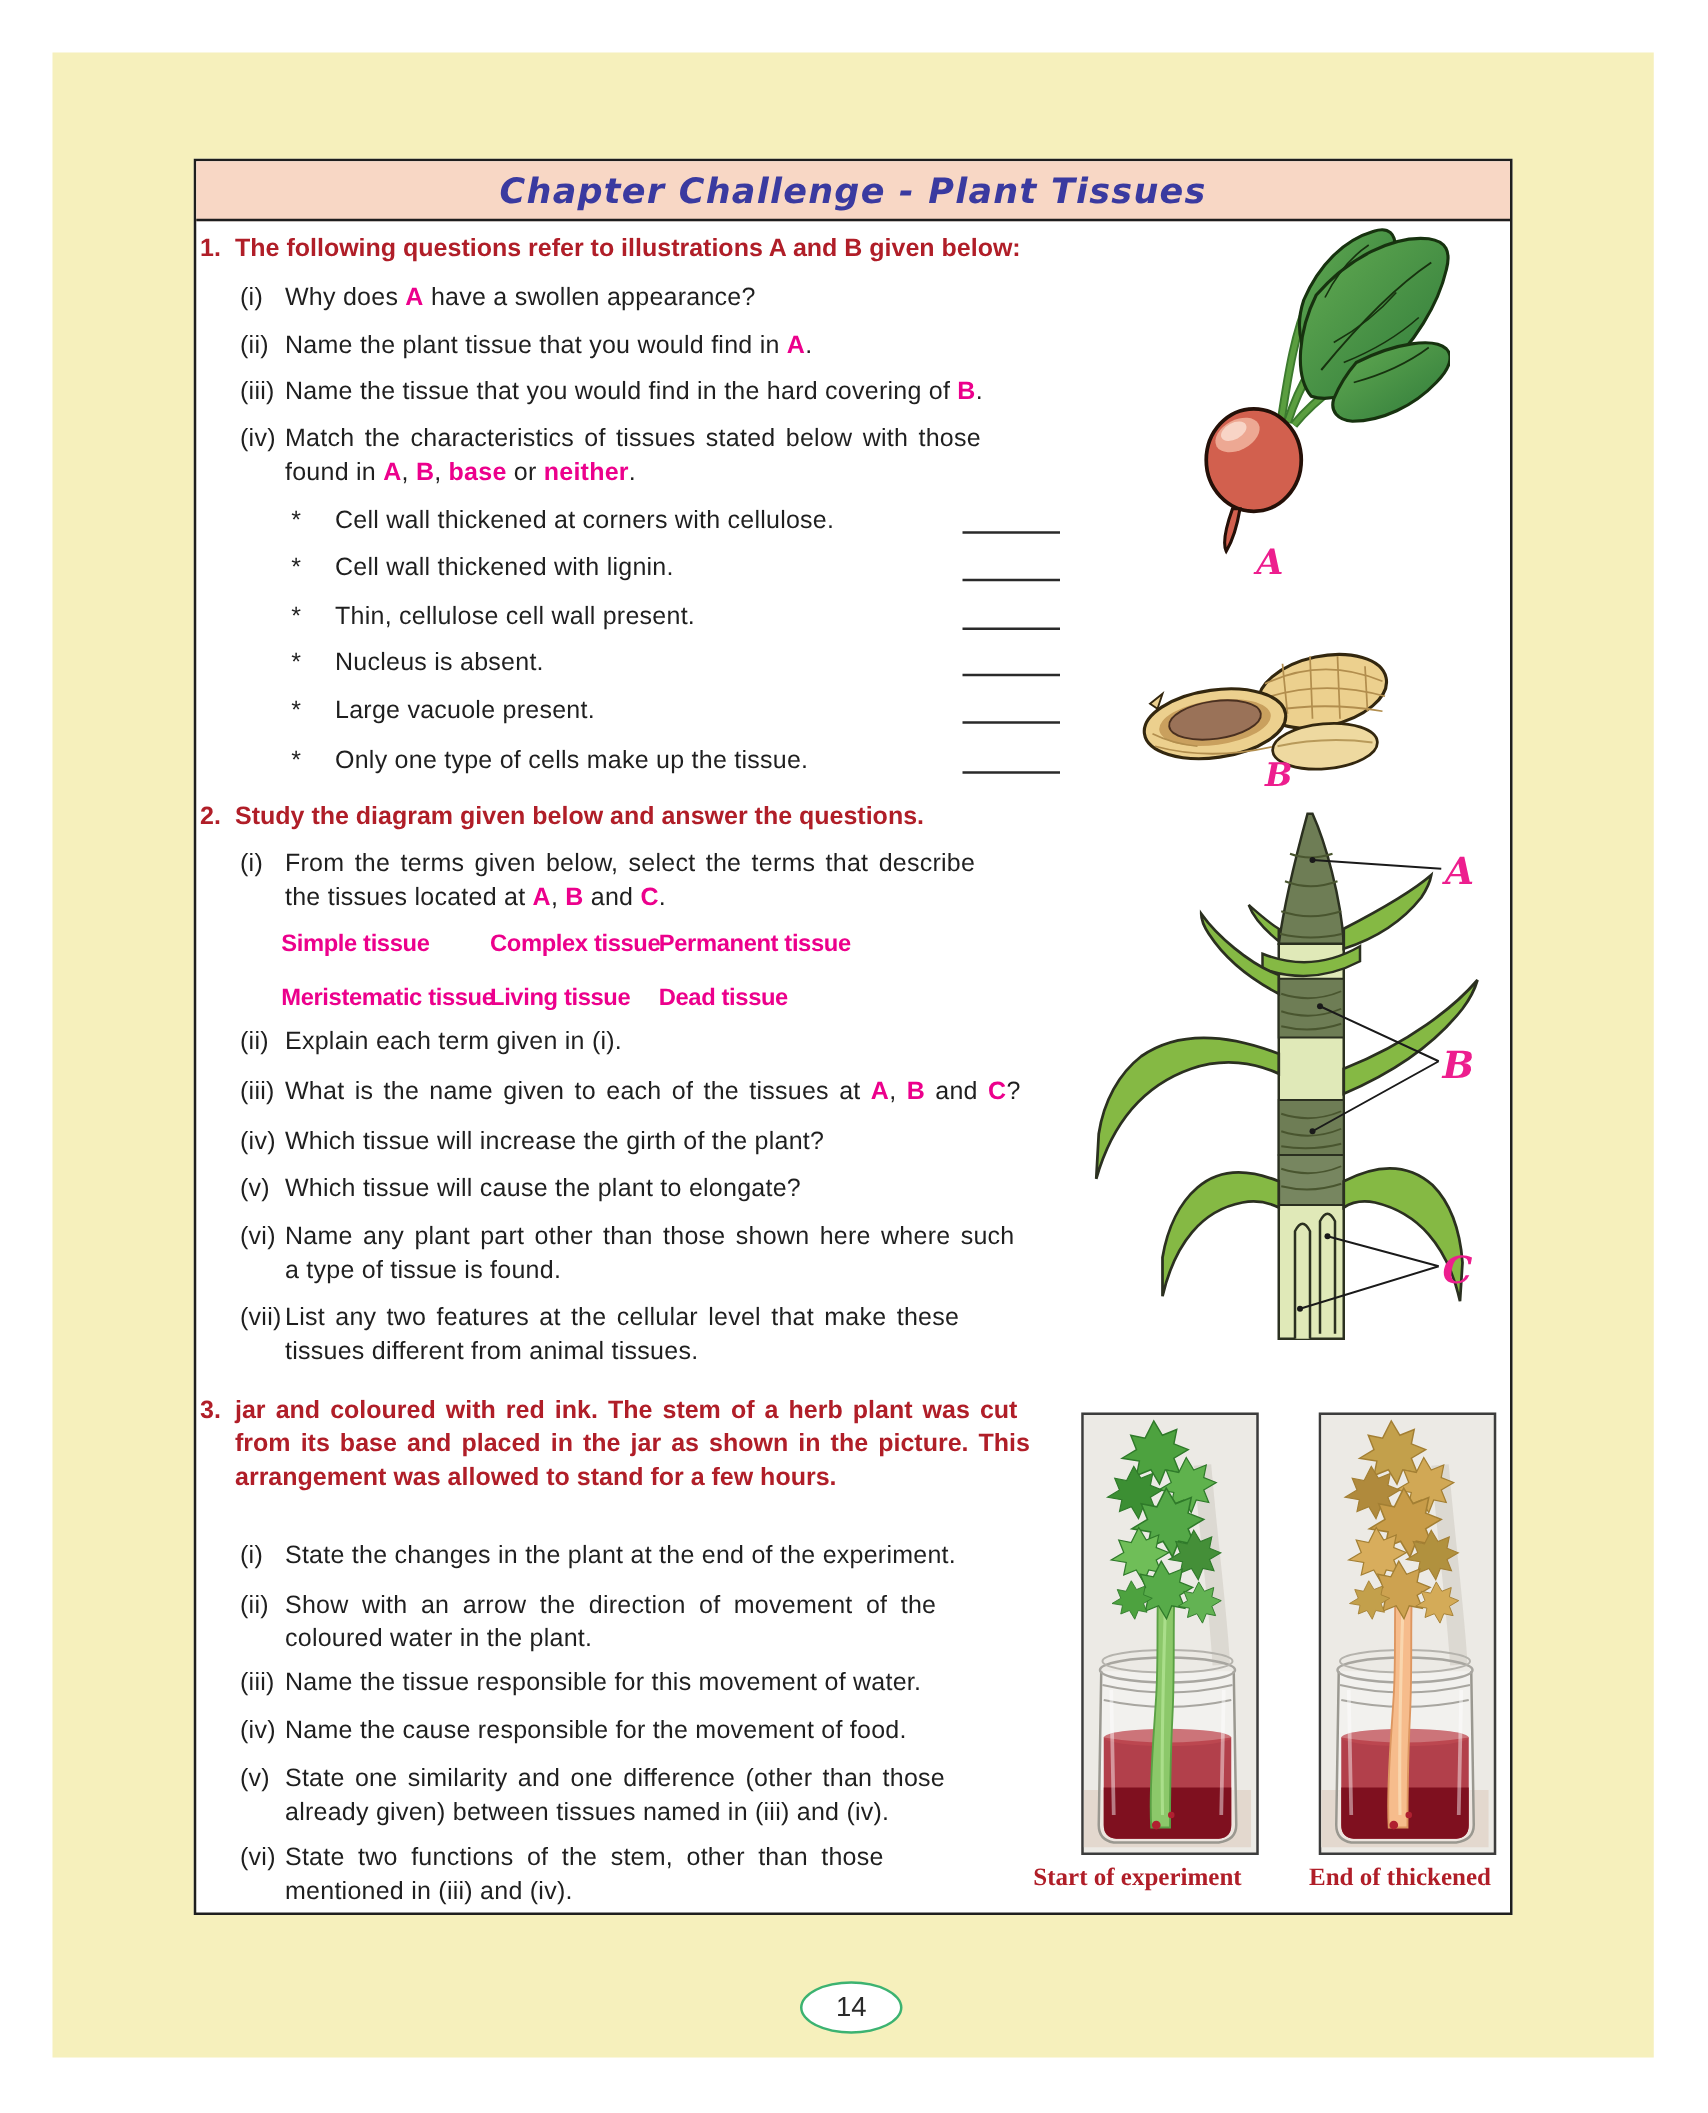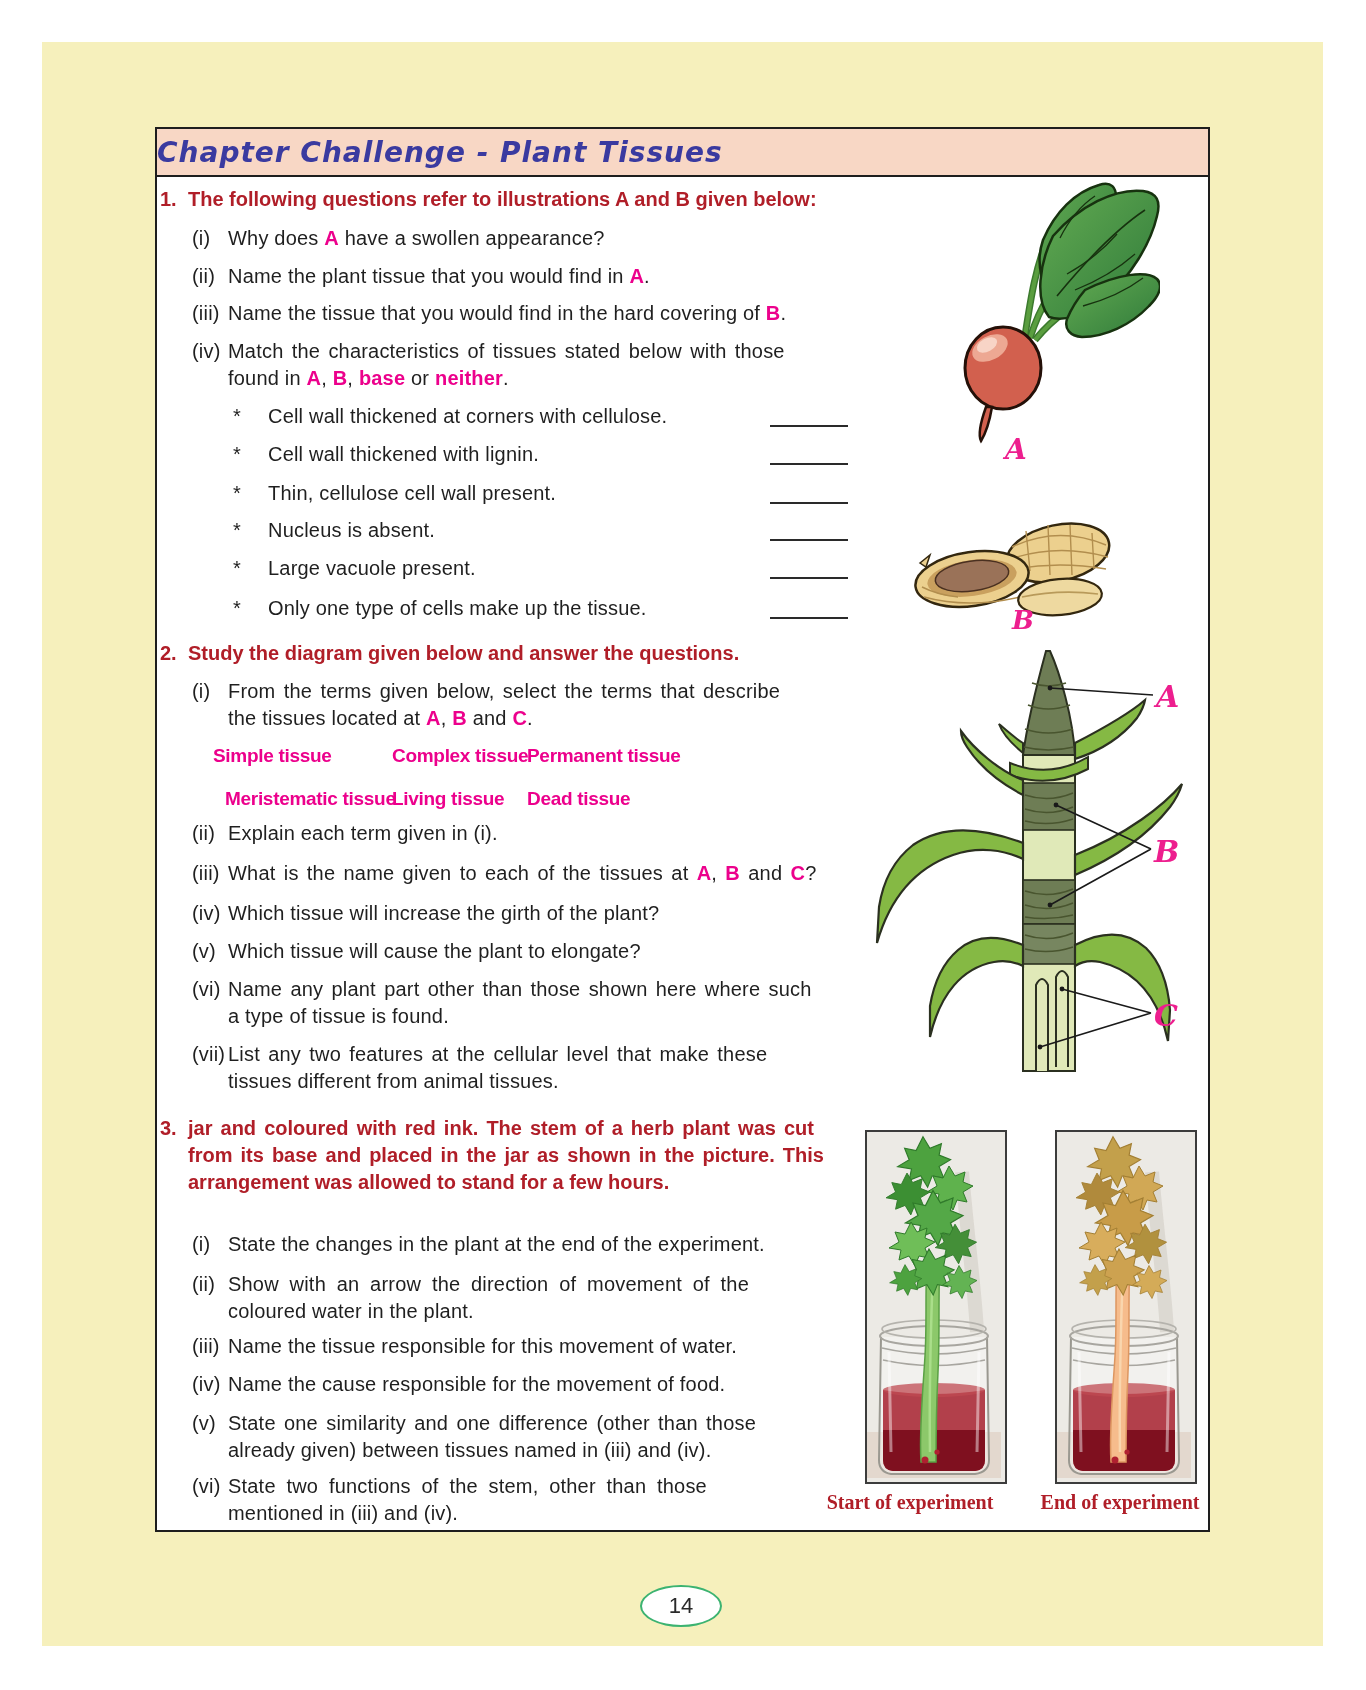--- a/index.html
+++ b/index.html
@@ -2,21 +2,21 @@
 <html><head>
 <meta charset="utf-8">
 <style>
   html,body{margin:0;padding:0;background:#ffffff;}
   .page{position:relative;width:1366px;height:1690px;background:#ffffff;overflow:hidden;
         font-family:"Liberation Sans",sans-serif;color:#1f1f1f;}
   .paper{position:absolute;left:42px;top:42px;width:1281px;height:1604px;background:#f6f0bc;}
   .box{position:absolute;left:155px;top:127px;width:1051px;height:1401px;background:#ffffff;
        border:2px solid #1e1e1e;}
   .box-header{position:absolute;left:0;top:0;width:100%;height:46px;background:#f8d7c5;
-       border-bottom:2px solid #1e1e1e;display:flex;align-items:center;}
+       border-bottom:2px solid #1e1e1e;display:flex;align-items:center;justify-content:center;}
   .title{font-family:"DejaVu Sans",sans-serif;font-style:italic;font-weight:700;
        font-size:28px;color:#3a3aa0;letter-spacing:1px;}
 
   .qhead{position:absolute;left:3px;display:flex;font-weight:700;color:#b01e28;
        font-size:20px;line-height:27px;white-space:nowrap;}
   .qhead .num{width:28px;flex:none;}
   .item{position:absolute;left:35px;display:flex;font-size:20px;line-height:27px;
        letter-spacing:0.2px;}
   .item .lbl{width:36px;flex:none;}
   .line{white-space:nowrap;}
@@ -120,21 +120,21 @@
 
     <div class="item" style="top:549px">
       <span class="lbl">(i)</span>
       <div>
         <div class="line j1"><span>From the terms given below, select the terms that describe</span></div>
         <div class="line"><span>the tissues located at </span><span class="seg-m">A</span><span>, </span><span class="seg-m">B</span><span> and </span><span class="seg-m">C</span><span>.</span></div>
       </div>
     </div>
 
     <div class="termrow" style="top:616px">
-      <span style="left:56px">Simple tissue</span>
+      <span style="left:68px">Simple tissue</span>
       <span style="left:235px">Complex tissue</span>
       <span style="left:370px">Permanent tissue</span>
     </div>
     <div class="termrow" style="top:659px">
       <span style="left:68px">Meristematic tissue</span>
       <span style="left:235px">Living tissue</span>
       <span style="left:370px">Dead tissue</span>
     </div>
 
     <div class="item" style="top:691px">
@@ -357,19 +357,19 @@
           <use href="#leafblob" transform="translate(44,112) scale(1.0)" fill="#d8ad5c"></use>
           <use href="#leafblob" transform="translate(88,112) scale(0.9)" fill="#b1913e"></use>
           <use href="#leafblob" transform="translate(62,140) scale(1.05)" fill="#cda250"></use>
           <use href="#leafblob" transform="translate(92,150) scale(0.75)" fill="#d4ab58"></use>
           <use href="#leafblob" transform="translate(38,148) scale(0.7)" fill="#c3a04b"></use>
         </g>
       </svg>
     </div>
 
     <div class="photo-cap" style="left:658px;top:1362px">Start of experiment</div>
-    <div class="photo-cap" style="left:868px;top:1362px">End of experiment</div>
+    <div class="photo-cap" style="left:868px;top:1362px">End of thickened</div>
   </div>
 
   <div class="page-num">
     <span>14</span>
   </div>
 </div>
 
 </body></html>

